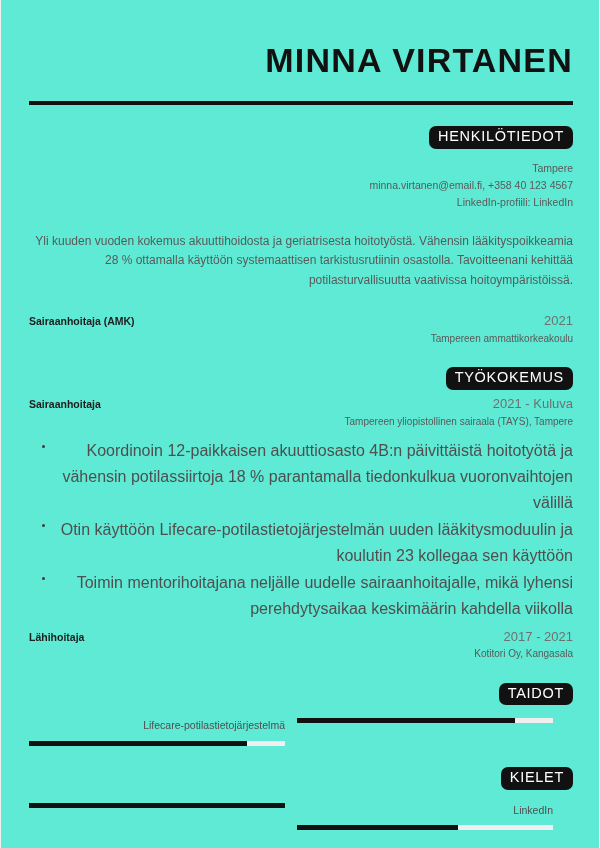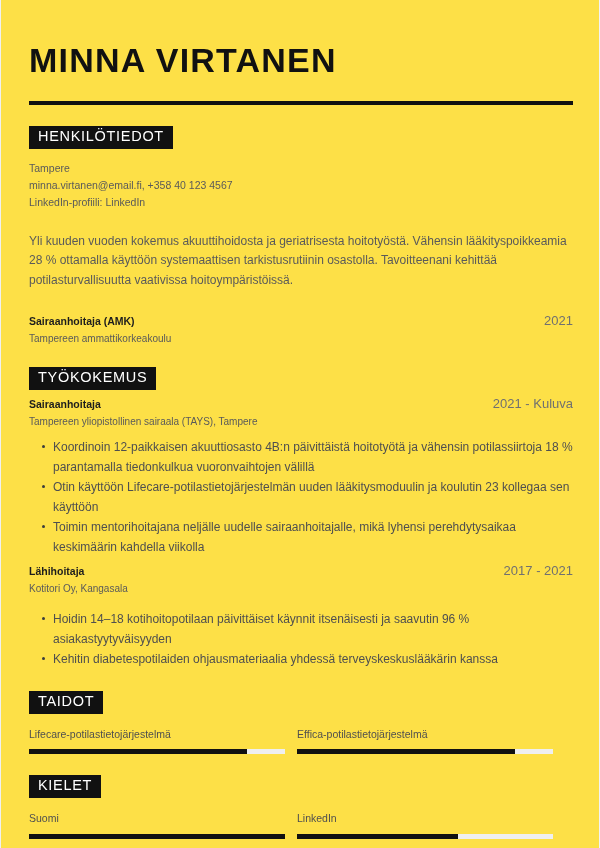--- a/index.html
+++ b/index.html
@@ -9,25 +9,26 @@
     background: #ffffff;
   }
   body {
     font-family: "Liberation Sans", sans-serif;
     -webkit-font-smoothing: antialiased;
   }
   .page {
     position: relative;
     width: 600px;
     height: 848px;
-    background: #fde047;
+    background: #5eead4;
     box-sizing: border-box;
     overflow: hidden;
     border-left: 1px solid #f0f0f0;
     border-right: 1px solid #f2f2f2;
+    text-align: right;
   }
   .inner {
     position: absolute;
     left: 28px;
     top: 0;
     width: 544px;
   }
 
   
   .name {
@@ -52,20 +53,21 @@
   }
   .sec-head {
     display: inline-block;
     background: #111111;
     color: #ffffff;
     font-size: 14.5px;
     font-weight: 500;
     letter-spacing: 0.7px;
     padding: 3px 9px 4px 9px;
     line-height: 1.08;
+    border-radius: 7px;
   }
 
   
   .body-text {
     font-size: 12px;
     color: #5a5a5a;
     line-height: 1.62;
     margin-top: 11px;
   }
   .contact-line {
@@ -103,21 +105,21 @@
 
   
   .bullets {
     list-style: none;
     margin: 9px 0 0 0;
     padding: 0;
   }
   .bullets li {
     position: relative;
     padding-left: 24px;
-    font-size: 12px;
+    font-size: 16px;
     color: #4f4f4f;
     line-height: 1.63;
     margin-bottom: 1px;
   }
   .bullets li::before {
     content: "";
     position: absolute;
     left: 13px;
     top: 7px;
     width: 3px;
@@ -200,50 +202,44 @@
           <li>Toimin mentorihoitajana neljälle uudelle sairaanhoitajalle, mikä lyhensi perehdytysaikaa keskimäärin kahdella viikolla</li>
         </ul>
       </div>
 
       <div class="entry" style="">
         <div class="entry-top">
           <div class="entry-title">Lähihoitaja</div>
           <div class="entry-date">2017 - 2021</div>
         </div>
         <div class="entry-sub">Kotitori Oy, Kangasala</div>
-        <ul class="bullets" style="margin-top:14px;">
-          <li>Hoidin 14–18 kotihoitopotilaan päivittäiset käynnit itsenäisesti ja saavutin 96 % asiakastyytyväisyyden</li>
-          <li>Kehitin diabetespotilaiden ohjausmateriaalia yhdessä terveyskeskuslääkärin kanssa</li>
-        </ul>
       </div>
     </div>
 
     <div class="section">
       <div class="sec-head">TAIDOT</div>
       <div class="meter-grid">
         <div class="meter-col">
           <div class="meter-label">Lifecare-potilastietojärjestelmä</div>
           <div class="meter-track">
             <div class="meter-fill" style="width: 85%;"></div>
           </div>
         </div>
         <div class="meter-col">
-          <div class="meter-label">Effica-potilastietojärjestelmä</div>
           <div class="meter-track">
             <div class="meter-fill" style="width: 85%;"></div>
           </div>
         </div>
       </div>
     </div>
 
     <div class="section">
       <div class="sec-head">KIELET</div>
       <div class="meter-grid">
         <div class="meter-col">
-          <div class="meter-label">Suomi</div>
           <div class="meter-track">
             <div class="meter-fill" style="width: 100%;"></div>
           </div>
         </div>
         <div class="meter-col">
           <div class="meter-label">LinkedIn</div>
           <div class="meter-track">
             <div class="meter-fill" style="width: 63%;"></div>
           </div>
         </div>

